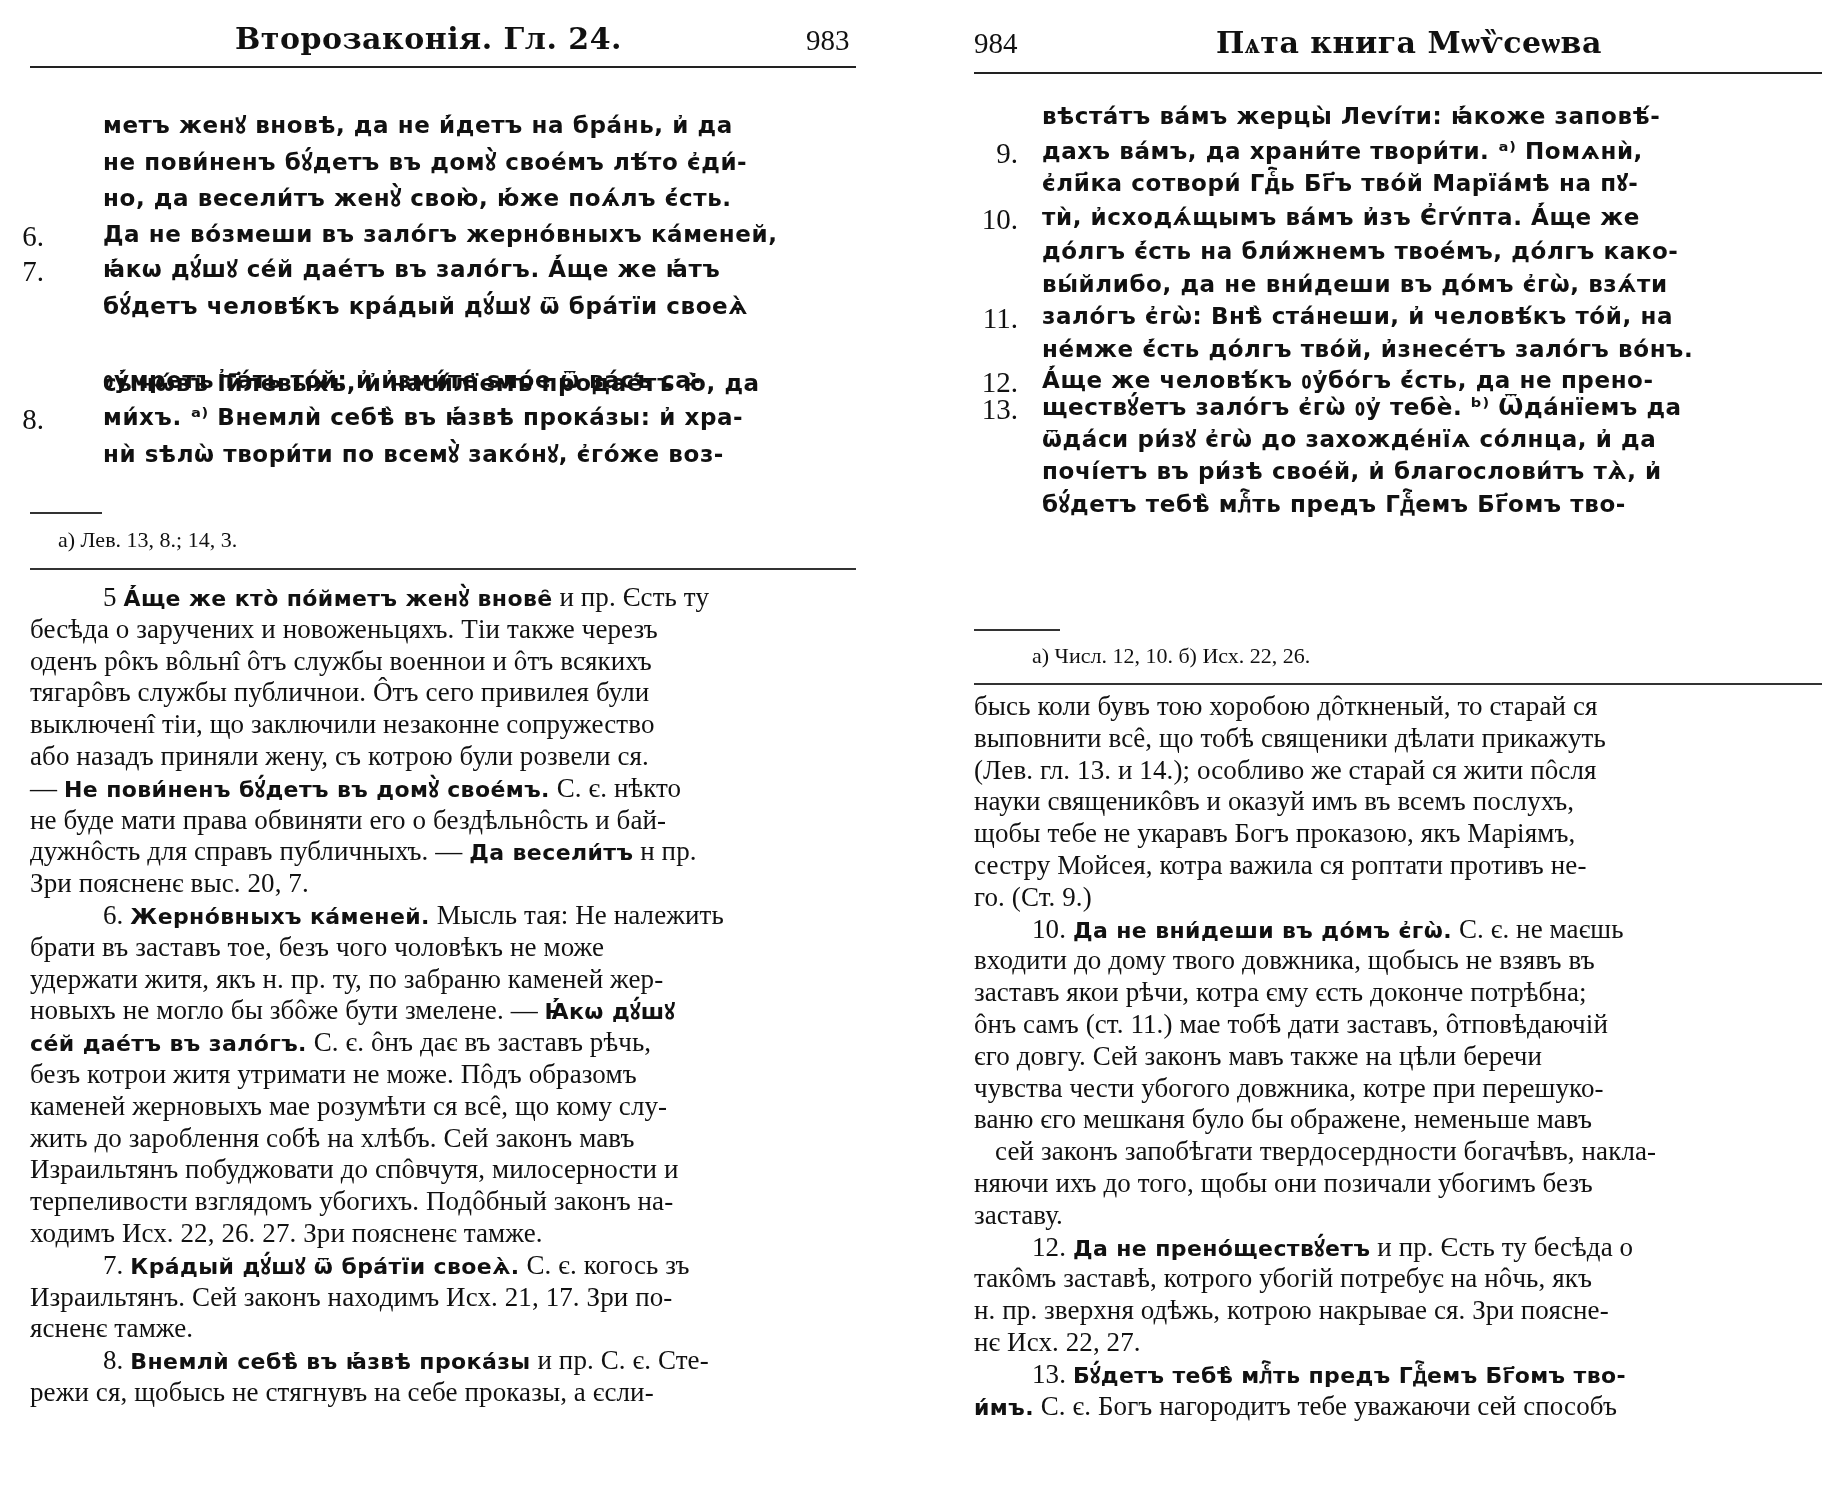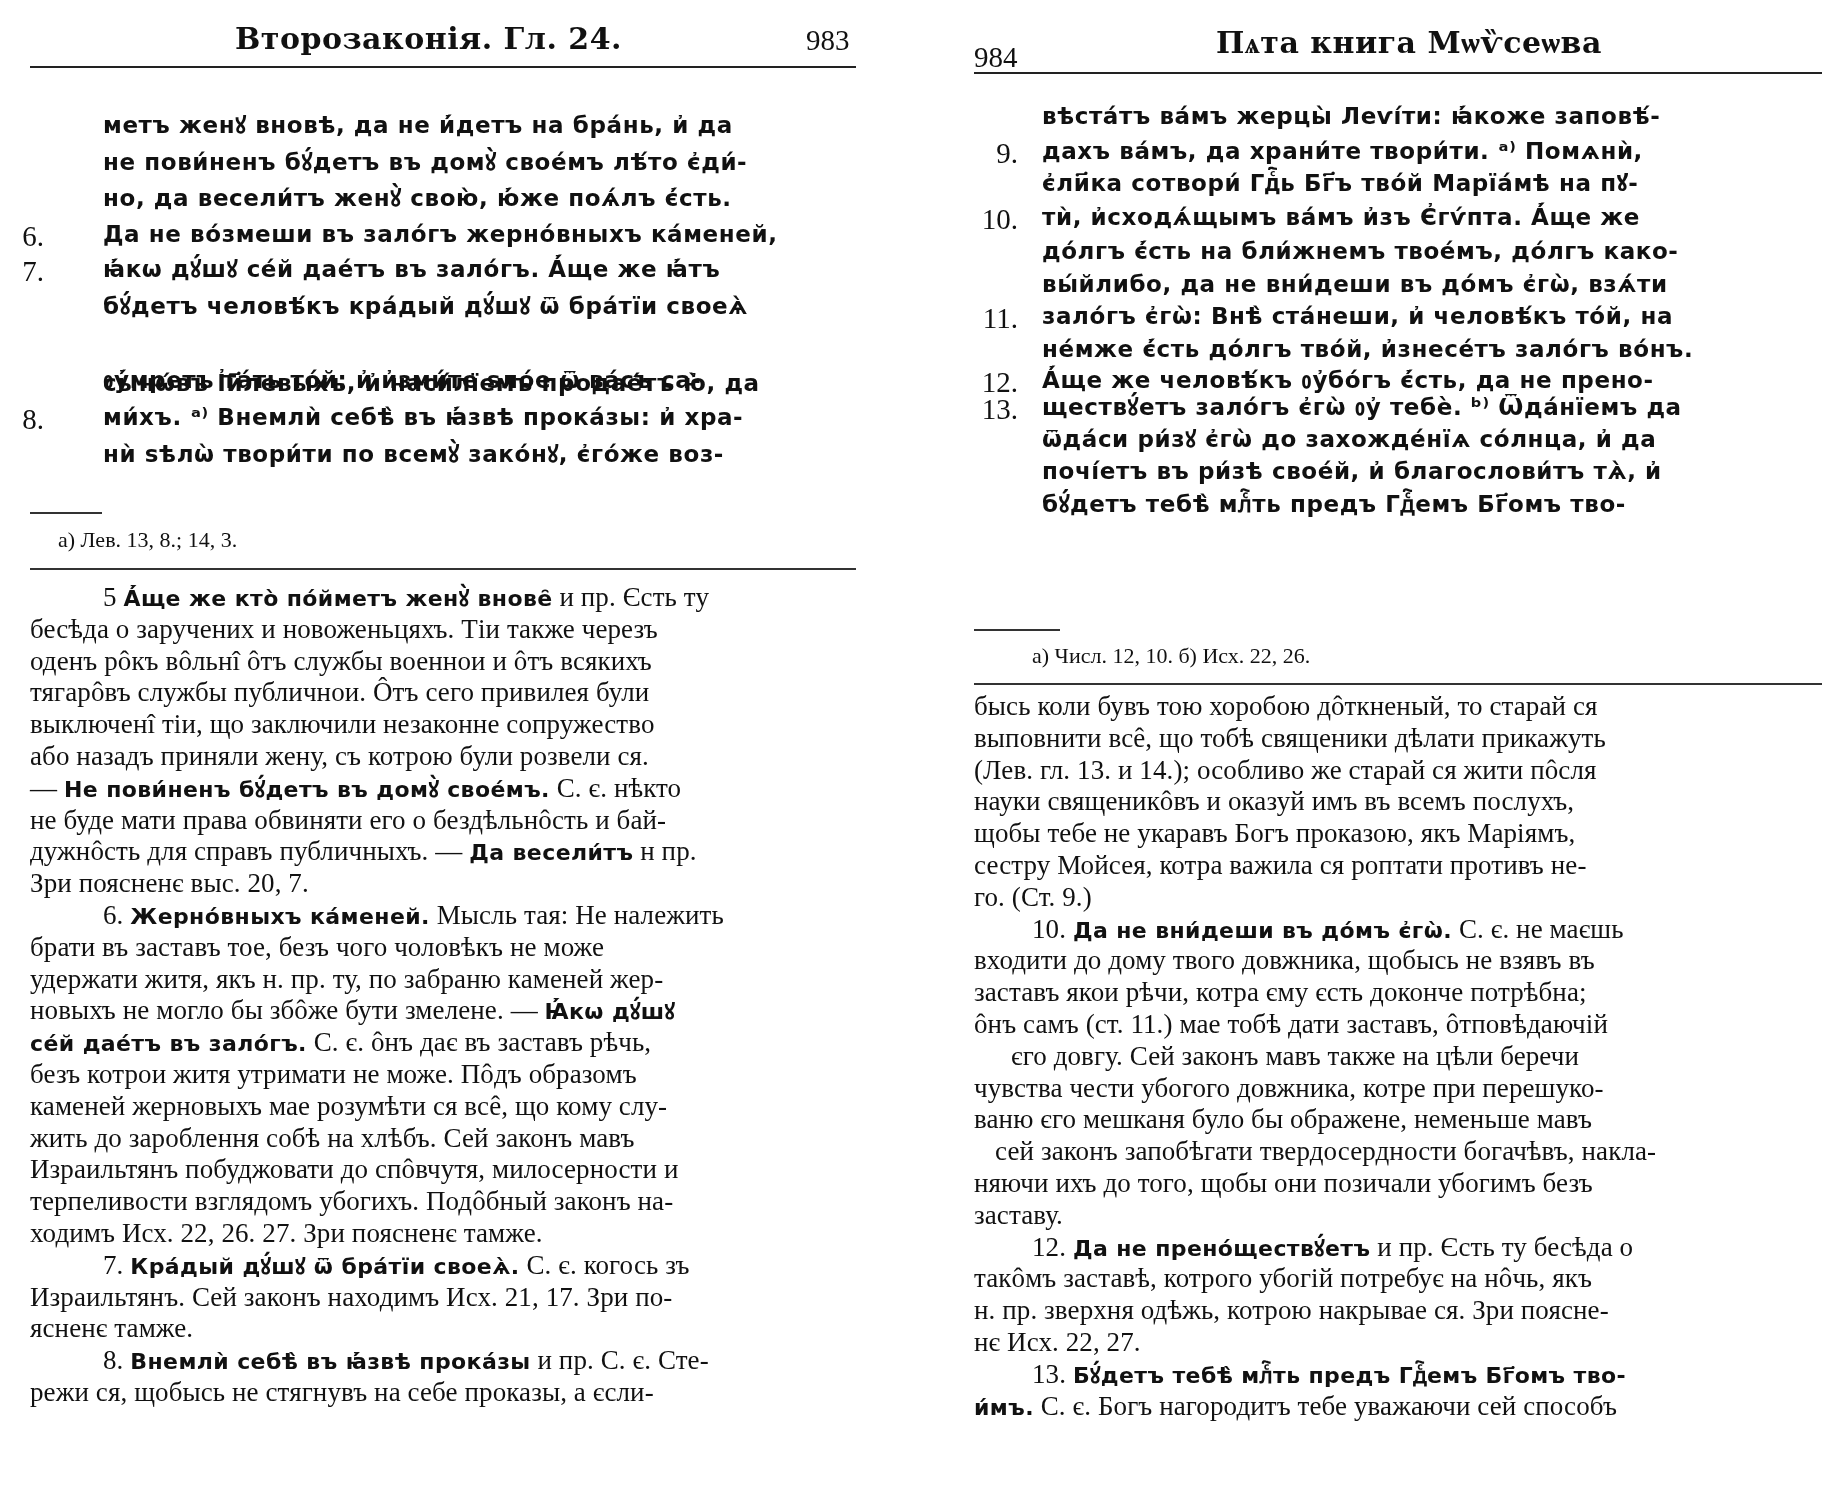--- a/index.html
+++ b/index.html
@@ -71,21 +71,21 @@
       <div class="cm-line" style="left: 30px; top: 1218px;"><span>ходимъ Исх. 22, 26. 27. Зри поясненє тамже.</span></div>
       <div class="cm-line" style="left: 103px; top: 1249.8px;"><span>7. </span><b>Кра́дый дꙋ́шꙋ ѿ бра́тїи своеѧ̀.</b><span>  С. є.  когось  зъ</span></div>
       <div class="cm-line" style="left: 30px; top: 1281.6px;"><span>Израильтянъ. Сей законъ находимъ Исх. 21, 17. Зри по-</span></div>
       <div class="cm-line" style="left: 30px; top: 1313.4px;"><span>ясненє тамже.</span></div>
       <div class="cm-line" style="left: 103px; top: 1345.2px;"><span>8. </span><b>Внемлѝ себѣ̀ въ ꙗ҆́звѣ прока́зы</b><span> и пр. С. є. Сте-</span></div>
       <div class="cm-line" style="left: 30px; top: 1377px;"><span>режи ся, щобысь не стягнувъ на себе проказы, а єсли-</span></div>
     </div>
 </div>
 
 <div class="page" id="right-page">
-  <div class="hdr-num" style="left:58px; top:40px;">984</div>
+  <div class="hdr-num" style="left:58px; top:26px;">984</div>
   <div class="hdr-title" style="left:300px; top:26px;">Пѧта книга Мѡѷсеѡва</div>
   <div class="rule" style="left:58px; top:72px; width:848px;"></div>
 
   <div id="right-verses">
       <div class="sl-line" style="left: 126px; top: 101px; width: 770px; overflow: visible;">вѣста́тъ  ва́мъ  жерцы̀ Леѵі́ти:  ꙗ҆́коже заповѣ́-</div>
       <div class="vnum" style="left: 50px; top: 138px;">9.</div>
       <div class="sl-line" style="left: 126px; top: 136px; width: 770px; overflow: visible;">дахъ  ва́мъ,  да  храни́те  твори́ти.  ᵃ⁾ Помѧнѝ,</div>
       <div class="sl-line" style="left: 126px; top: 168px; width: 770px; overflow: visible;">є҆ли҃ка  сотвори́ Гдⷭ҇ь Бг҃ъ  тво́й Марїа́мѣ на пꙋ-</div>
       <div class="vnum" style="left: 50px; top: 204px;">10.</div>
       <div class="sl-line" style="left: 126px; top: 202px; width: 770px; overflow: visible;">тѝ,  и҆сходѧ́щымъ  ва́мъ  и҆зъ  Є҆гѵ́пта.  А҆́ще же</div>
@@ -112,21 +112,21 @@
       <div class="cm-line" style="left: 58px; top: 722.8px;"><span>выповнити всê, що тобѣ  священики  дѣлати  прикажуть</span></div>
       <div class="cm-line" style="left: 58px; top: 754.6px;"><span>(Лев. гл. 13. и 14.); особливо же  старай ся жити пôсля</span></div>
       <div class="cm-line" style="left: 58px; top: 786.4px;"><span>науки священикôвъ  и  оказуй  имъ въ  всемъ  послухъ,</span></div>
       <div class="cm-line" style="left: 58px; top: 818.2px;"><span>щобы тебе не  укаравъ  Богъ  проказою,  якъ  Маріямъ,</span></div>
       <div class="cm-line" style="left: 58px; top: 850px;"><span>сестру  Мойсея, котра  важила ся роптати  противъ  не-</span></div>
       <div class="cm-line" style="left: 58px; top: 881.8px;"><span>го. (Ст. 9.)</span></div>
       <div class="cm-line" style="left: 116px; top: 913.6px;"><span>10. </span><b>Да не вни́деши въ до́мъ є҆гѡ̀.</b><span>  С. є. не  маєшь</span></div>
       <div class="cm-line" style="left: 58px; top: 945.4px;"><span>входити до дому твого  довжника,  щобысь  не  взявъ  въ</span></div>
       <div class="cm-line" style="left: 58px; top: 977.2px;"><span>заставъ якои рѣчи,  котра єму  єсть  доконче  потрѣбна;</span></div>
       <div class="cm-line" style="left: 58px; top: 1009px;"><span>ôнъ самъ (ст. 11.) мае тобѣ дати заставъ, ôтповѣдаючій</span></div>
-      <div class="cm-line" style="left: 58px; top: 1040.8px; margin-left: 37px;"><span>єго  довгу.  Сей законъ  мавъ  также  на  цѣли  беречи</span></div>
+      <div class="cm-line" style="left: 58px; top: 1040.8px;"><span>єго  довгу.  Сей законъ  мавъ  также  на  цѣли  беречи</span></div>
       <div class="cm-line" style="left: 58px; top: 1072.6px;"><span>чувства чести убогого  довжника,  котре при  перешуко-</span></div>
       <div class="cm-line" style="left: 58px; top: 1104.4px;"><span>ваню єго мешканя  було бы  ображене, неменьше мавъ</span></div>
       <div class="cm-line" style="left: 58px; top: 1136.2px; margin-left: 21px;"><span>сей  законъ  запобѣгати  твердосердности богачѣвъ, накла-</span></div>
       <div class="cm-line" style="left: 58px; top: 1168px;"><span>няючи  ихъ до  того,  щобы  они  позичали  убогимъ  безъ</span></div>
       <div class="cm-line" style="left: 58px; top: 1199.8px;"><span>заставу.</span></div>
       <div class="cm-line" style="left: 116px; top: 1231.6px;"><span>12. </span><b>Да не прено́ществꙋ́етъ</b><span>  и пр. Єсть ту  бесѣда  о</span></div>
       <div class="cm-line" style="left: 58px; top: 1263.4px;"><span>такôмъ  заставѣ,  котрого  убогій  потребує  на  нôчь,  якъ</span></div>
       <div class="cm-line" style="left: 58px; top: 1295.2px;"><span>н. пр. зверхня  одѣжь,  котрою  накрывае  ся.  Зри  поясне-</span></div>
       <div class="cm-line" style="left: 58px; top: 1327px;"><span>нє Исх. 22, 27.</span></div>
       <div class="cm-line" style="left: 116px; top: 1358.8px;"><span>13. </span><b>Бꙋ́детъ тебѣ̀ млⷭ҇ть  предъ Гдⷭ҇емъ  Бг҃омъ  тво-</b></div>

